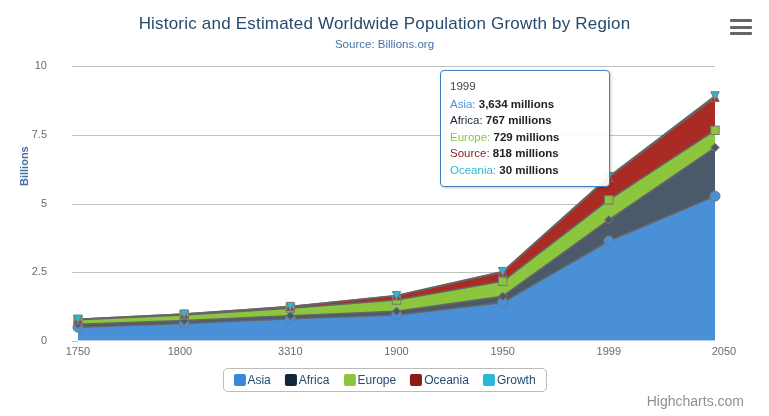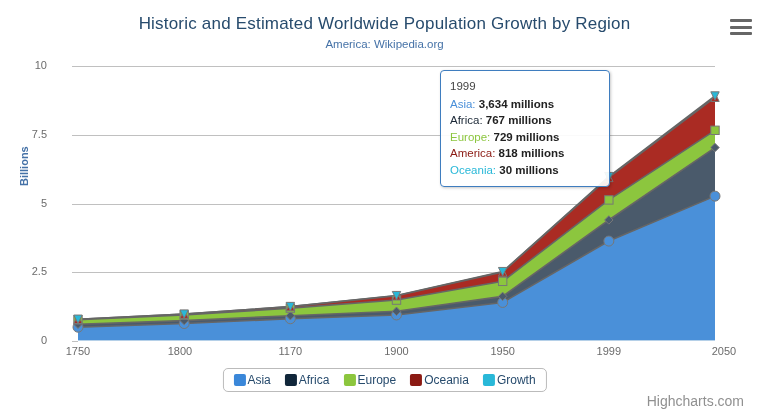--- a/index.html
+++ b/index.html
@@ -65,21 +65,21 @@
   .legend-label{font-size:12px;color:#274b6d;}
 
   .credits{position:absolute;right:25px;bottom:7px;font-size:14px;color:#909090;}
 </style>
 </head>
 <body>
 
 <div id="chart-root">
 
   <div class="chart-title">Historic and Estimated Worldwide Population Growth by Region</div>
-  <div class="chart-subtitle">America: Wikipedia.org</div>
+  <div class="chart-subtitle">Source: Billions.org</div>
 
   <div class="menu-btn">
     <span></span>
     <span></span>
     <span></span>
   </div>
 
   <div class="ylabel">Billions</div>
 
   <div id="y-ticks">
@@ -90,21 +90,21 @@
       <div class="ytick" style="top: 203.5px;">5</div>
       <div class="ytickmark" style="top: 203.5px;"></div>
       <div class="ytick" style="top: 134.75px;">7.5</div>
       <div class="ytickmark" style="top: 134.75px;"></div>
       <div class="ytick" style="top: 66px;">10</div>
       <div class="ytickmark" style="top: 66px;"></div>
     </div>
   <div id="x-ticks">
       <div class="xtick" style="left: 78px;">1750</div>
       <div class="xtick" style="left: 180px;">1800</div>
-      <div class="xtick" style="left: 290.333px;">1170</div>
+      <div class="xtick" style="left: 290.333px;">3310</div>
       <div class="xtick" style="left: 396.5px;">1900</div>
       <div class="xtick" style="left: 502.667px;">1950</div>
       <div class="xtick" style="left: 608.833px;">1999</div>
       <div class="xtick" style="left: 724px;">2050</div>
     </div>
 
   <div class="plot">
     <div id="gridlines">
         <div class="gridline" style="top: 206.25px;"></div>
         <div class="gridline" style="top: 137.5px;"></div>
@@ -160,21 +160,21 @@
       </svg>
     <div class="axis-base"></div>
   </div>
 
   <div class="tooltip">
     <div class="tt-head">1999</div>
     <div id="tooltip-rows">
         <div class="tt-row"><span class="tt-name" style="color: rgb(74, 144, 217);">Asia: </span><span class="tt-val">3,634 millions</span></div>
         <div class="tt-row"><span class="tt-name" style="color: rgb(26, 39, 53);">Africa: </span><span class="tt-val">767 millions</span></div>
         <div class="tt-row"><span class="tt-name" style="color: rgb(140, 198, 62);">Europe: </span><span class="tt-val">729 millions</span></div>
-        <div class="tt-row"><span class="tt-name" style="color: rgb(139, 26, 19);">America: </span><span class="tt-val">818 millions</span></div>
+        <div class="tt-row"><span class="tt-name" style="color: rgb(139, 26, 19);">Source: </span><span class="tt-val">818 millions</span></div>
         <div class="tt-row"><span class="tt-name" style="color: rgb(41, 184, 216); text-align: right;">Oceania: </span><span class="tt-val">30 millions</span></div>
       </div>
   </div>
 
   <div class="legend" id="legend">
       <div class="legend-item">
         <span class="legend-swatch" style="background: rgb(58, 135, 217);"></span>
         <span class="legend-label">Asia</span>
       </div>
       <div class="legend-item">

